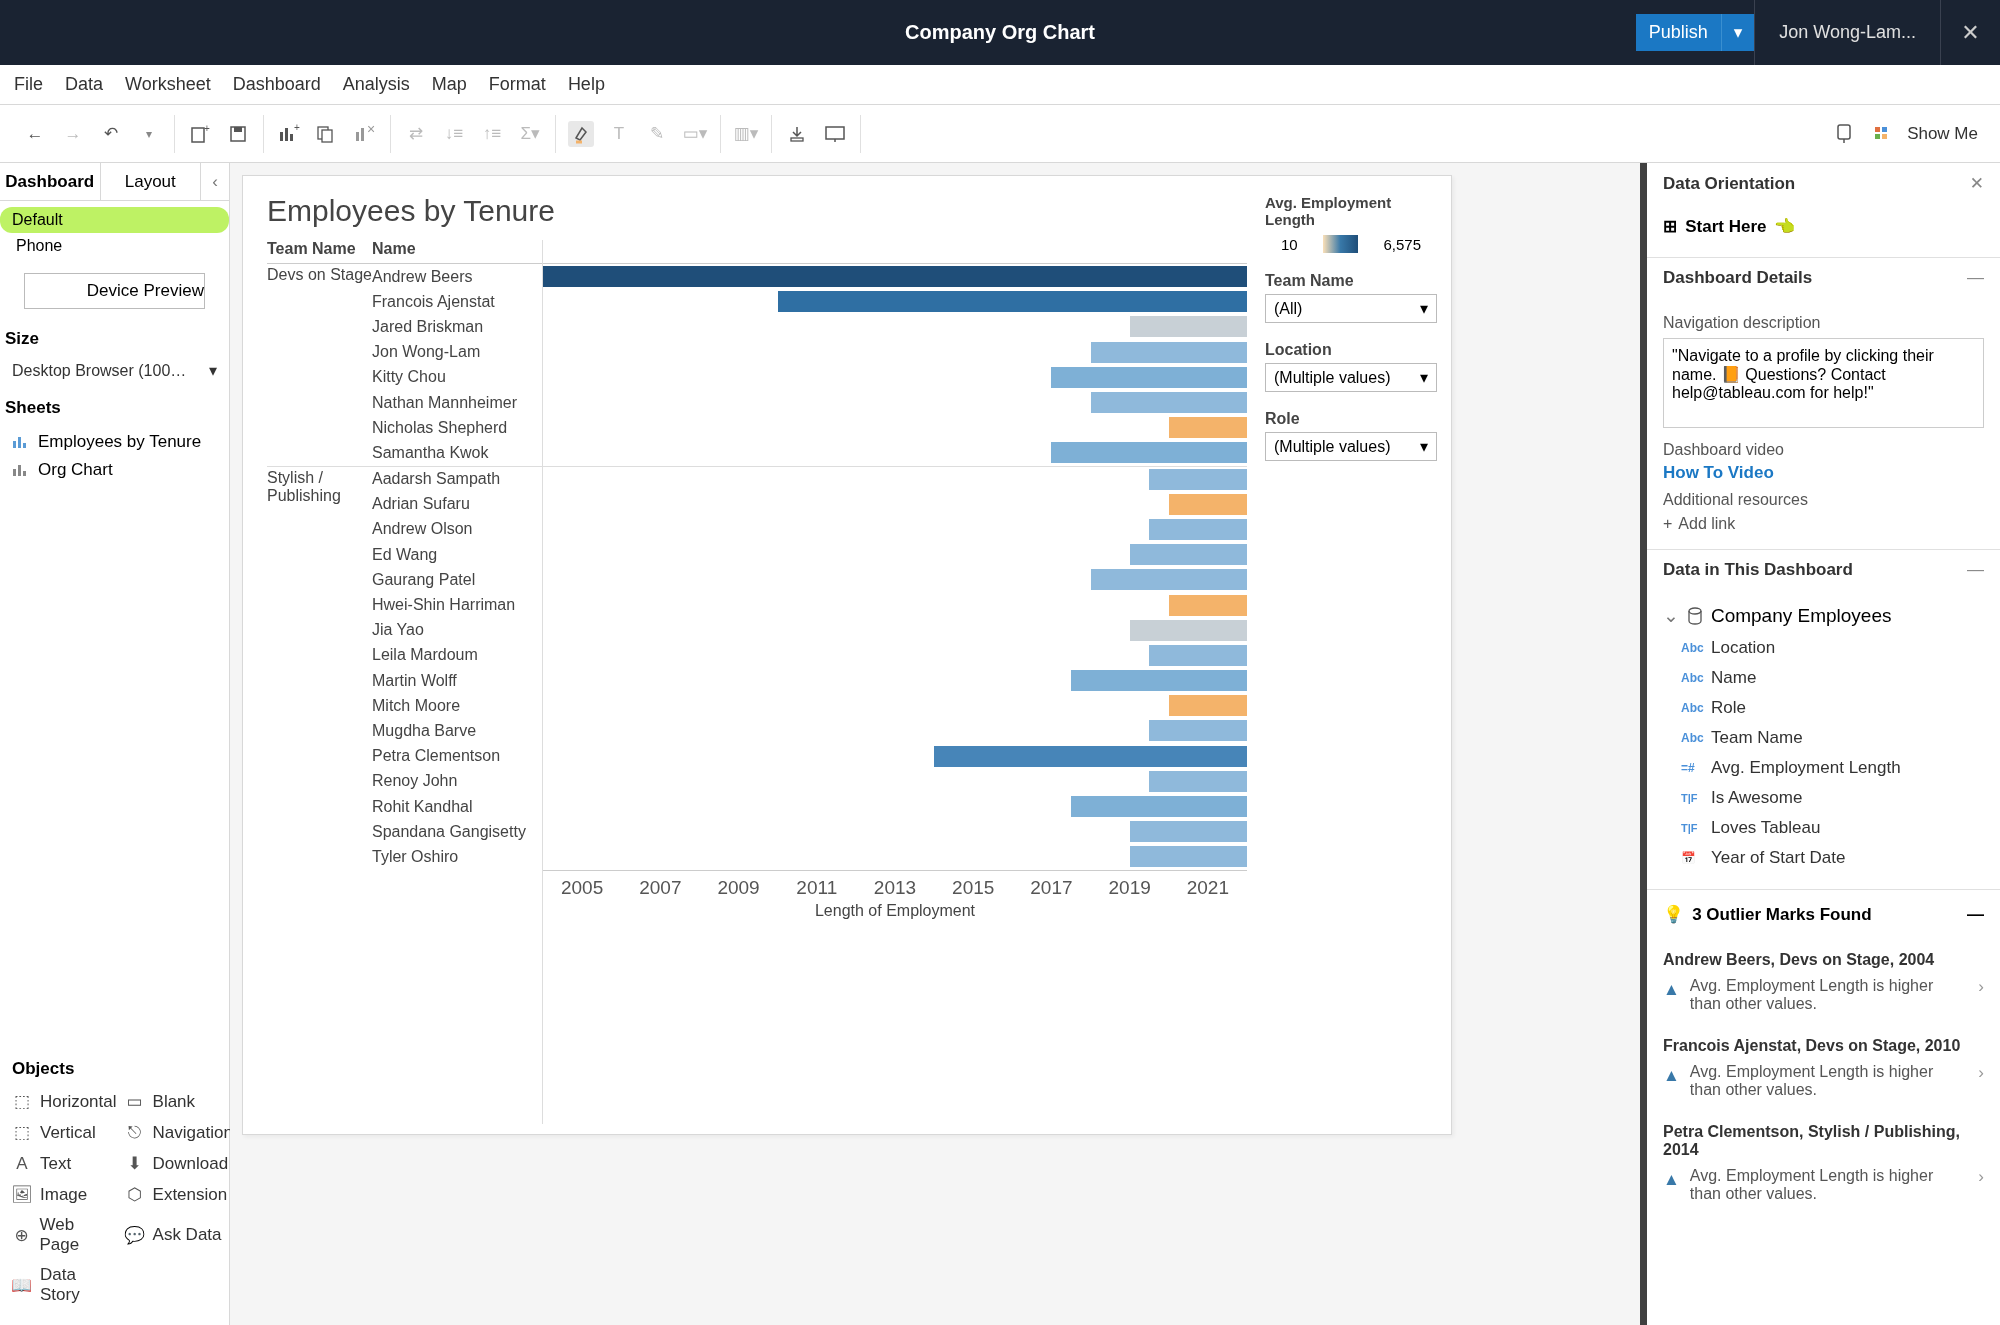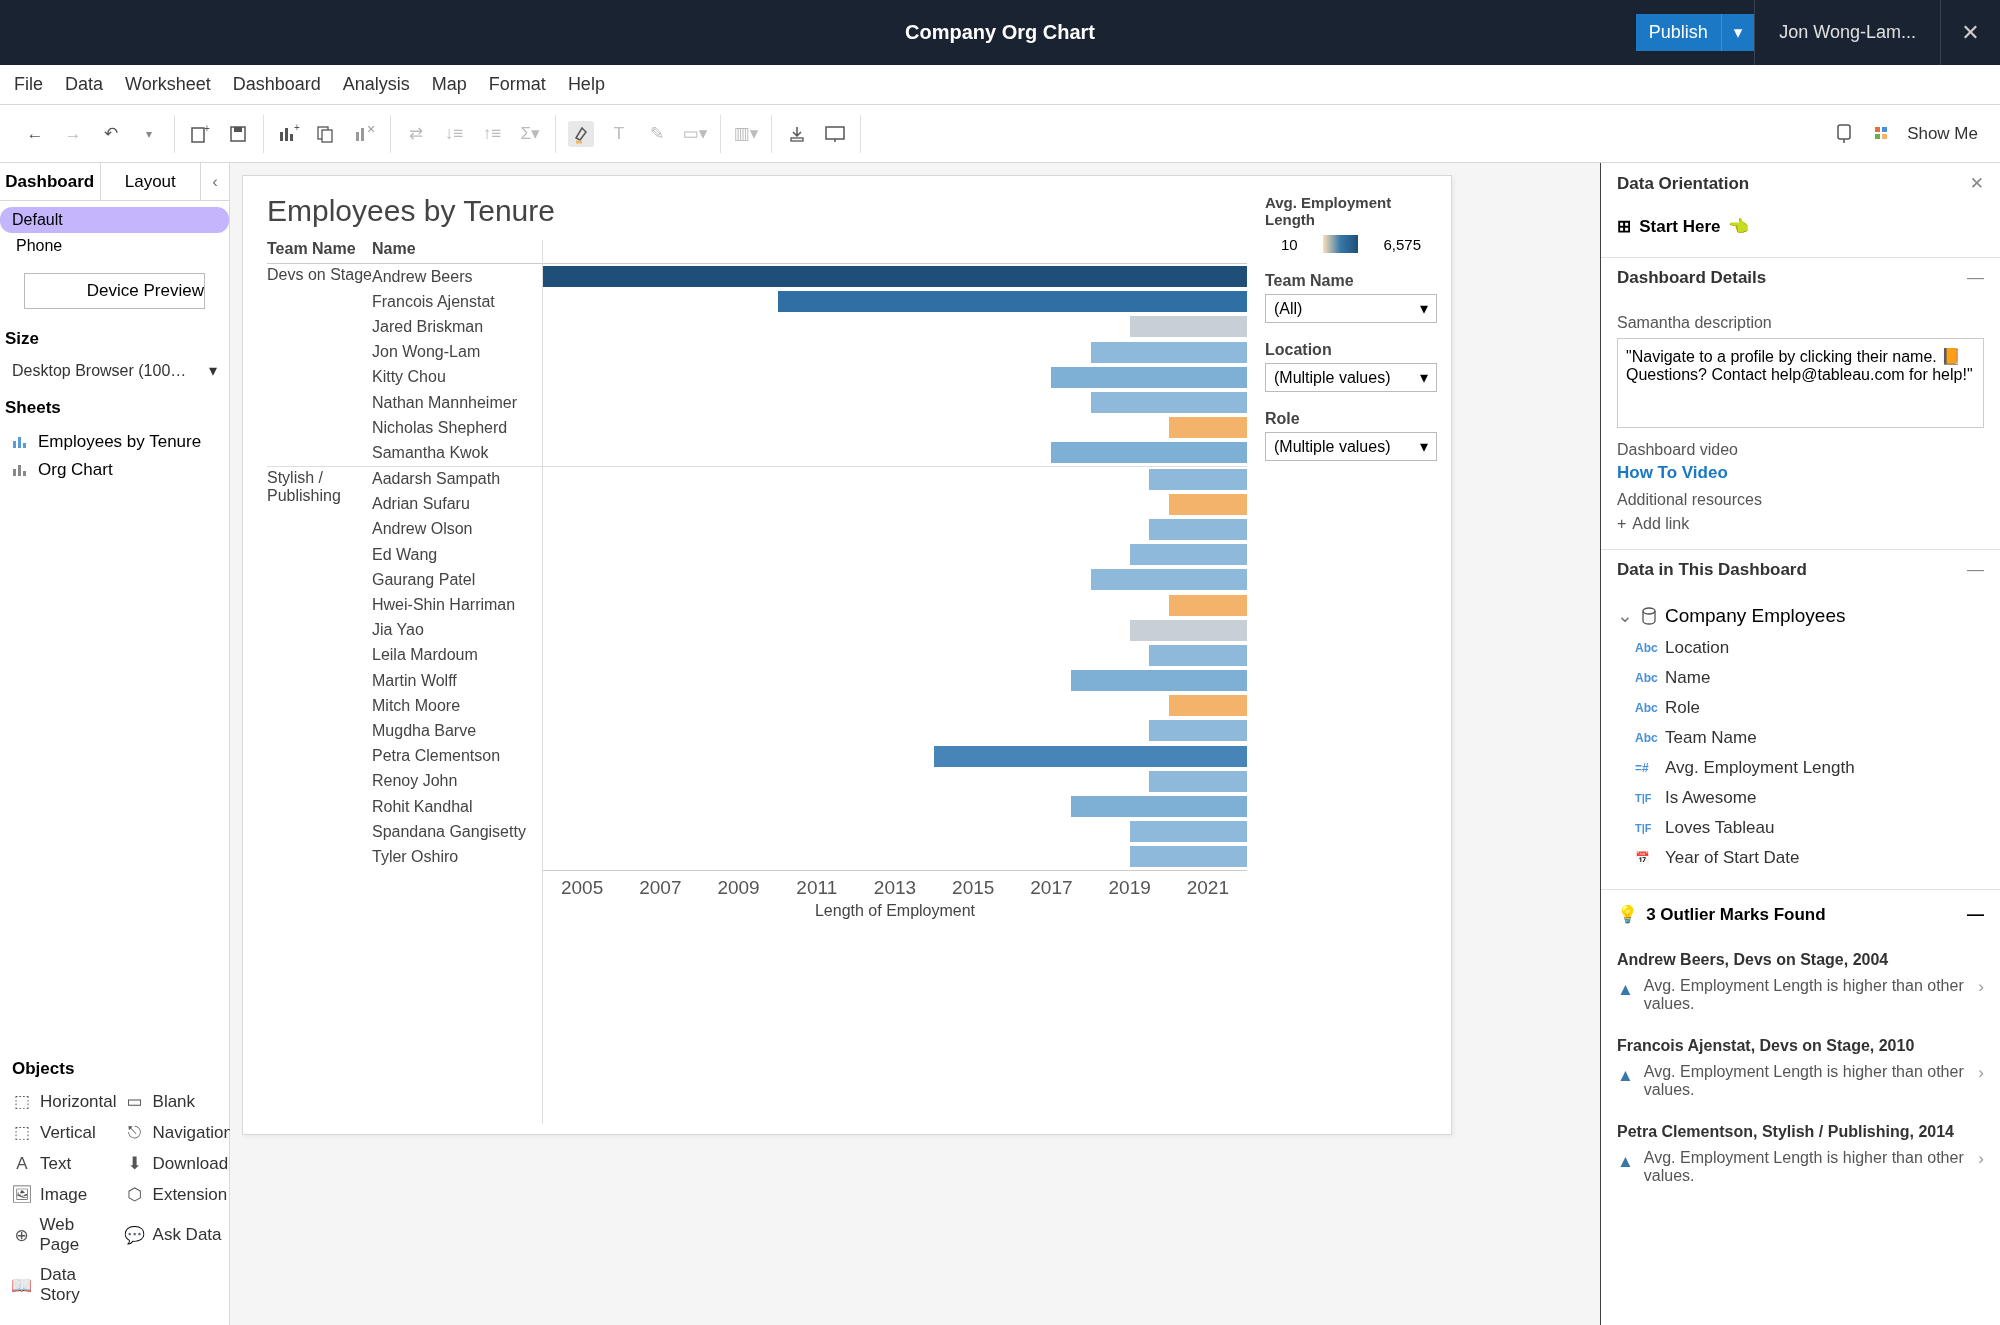--- a/index.html
+++ b/index.html
@@ -27,21 +27,21 @@
 
 
 .main { display: flex; height: calc(100% - 163px); }
 .leftpane { width: 230px; border-right: 1px solid #d8d8d8; display: flex; flex-direction: column; }
 .tab-row { display: flex; border-bottom: 1px solid #d8d8d8; height: 38px; }
 .tab-row .tab { flex: 1; display: flex; align-items: center; justify-content: center; font-size: 17px; cursor: pointer; border-right: 1px solid #d8d8d8; }
 .tab-row .tab.active { font-weight: 600; }
 .tab-row .collapse { width: 28px; display: flex; align-items: center; justify-content: center; color: #777; }
 .device-list { padding: 6px 0; }
 .device-list .dev { padding: 4px 12px; font-size: 16px; }
-.device-list .dev.sel { background: #c4b5fd; border-radius: 12px; }
+.device-list .dev.sel { background: #bef264; border-radius: 12px; }
 .device-list .dev.ph { padding-left: 16px; }
 .dev-preview-btn { margin: 8px 24px; border: 1px solid #bbb; background: #fff; padding: 7px 0; text-align: right; font-size: 17px; }
 .section-label { font-weight: 600; padding: 12px 5px 6px; font-size: 17px; }
 .size-select { margin: 6px 12px; display: flex; align-items: center; justify-content: space-between; font-size: 16px; color: #333; }
 .sheetlist { padding: 4px 0; }
 .sheetlist .item { padding: 4px 12px; display: flex; align-items: center; gap: 8px; font-size: 17px; }
 
 .objects-section { margin-top: auto; padding: 10px 12px 20px; }
 .objects-grid { display: grid; grid-template-columns: 1fr 1fr; gap: 10px 8px; margin-top: 8px; }
 .obj-item { display: flex; align-items: center; gap: 8px; font-size: 17px; color: #333; }
@@ -68,21 +68,21 @@
 
 .legend-panel { width: 190px; padding-left: 18px; }
 .legend-title { font-size: 15px; font-weight: 600; color: #444; }
 .legend-gradient { height: 20px; margin: 6px 16px; display: flex; align-items: center; gap: 25px; }
 .gradient-bar { flex: 1; height: 18px; background: linear-gradient(to right, #fbe0b8, #3878a8, #1f4e79); }
 .filter-block { margin-top: 18px; }
 .filter-label { font-size: 16px; font-weight: 600; color: #444; }
 .filter-select { border: 1px solid #bbb; padding: 4px 8px; margin-top: 4px; display: flex; justify-content: space-between; align-items: center; font-size: 16px; background: #fff; }
 
 
-.rightpane { width: 400px; border-left: 1px solid #404040; overflow-y: auto; }
+.rightpane { width: 360px; border-left: 7px solid #404040; overflow-y: auto; }
 .rp-section { border-bottom: 1px solid #e0e0e0; }
 .rp-header { display: flex; justify-content: space-between; align-items: center; padding: 10px 16px; font-size: 17px; font-weight: 600; color: #333; }
 .rp-header .x { color: #888; font-weight: normal; }
 .rp-body { padding: 8px 16px 16px; }
 .start-here { display: flex; align-items: center; gap: 8px; font-weight: 600; font-size: 17px; padding: 4px 0; }
 .start-here .hand { filter: hue-rotate(20deg); }
 .rp-label { font-size: 16px; color: #555; margin-top: 8px; }
 .rp-textarea { width: 100%; border: 1px solid #ccc; padding: 8px; font-size: 16px; margin-top: 6px; resize: none; height: 90px; font-family: inherit; }
 .rp-link { color: #1b78c4; font-weight: 600; font-size: 17px; margin-top: 4px; }
 .add-link { display: flex; align-items: center; gap: 6px; color: #555; font-size: 16px; margin-top: 6px; }
@@ -511,21 +511,21 @@
           <span class="hand">👈</span>
         </div>
       </div>
     </div>
     <div class="rp-section">
       <div class="rp-header">
         <span>Dashboard Details</span>
         <span class="x">—</span>
       </div>
       <div class="rp-body">
-        <div class="rp-label">Samantha description</div>
+        <div class="rp-label">Navigation description</div>
         <textarea class="rp-textarea" style="">"Navigate to a profile by clicking their name. 📙 Questions? Contact help@tableau.com for help!"</textarea>
         <div class="rp-label">Dashboard video</div>
         <div class="rp-link">How To Video</div>
         <div class="rp-label">Additional resources</div>
         <div class="add-link">
           <span>+</span>
           <span>Add link</span>
         </div>
       </div>
     </div>

